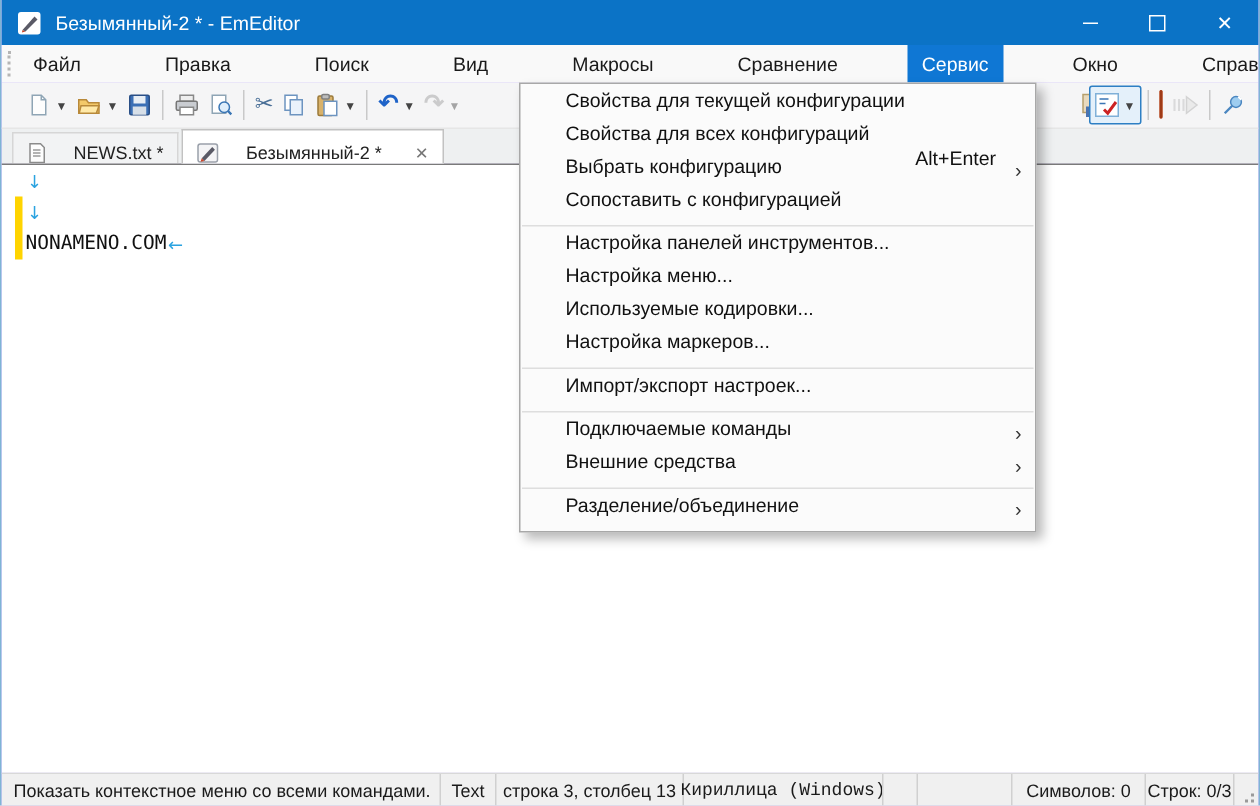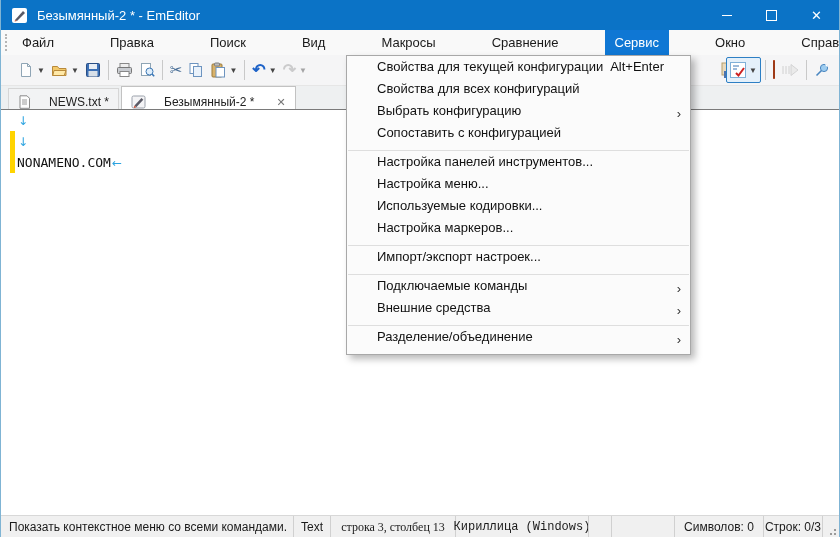--- a/index.html
+++ b/index.html
@@ -49,21 +49,21 @@
   
   .editor{height:405px;background:#fff;border-top:1px solid #7a7a7a;position:relative;
           font-family:"DejaVu Sans Mono","Liberation Mono",monospace;font-size:13px;color:#111;overflow:hidden;}
   .eline{height:21px;display:flex;align-items:center;padding-left:16px;position:relative;white-space:pre;}
   .modbar{position:absolute;left:9px;top:0;bottom:0;width:5px;background:var(--mod-yellow);}
   .eol{color:var(--eol-blue);font-size:12px;margin-left:1px;font-family:"DejaVu Sans",sans-serif;}
   
   .dropdown{position:absolute;left:345px;top:55px;width:345px;background:#fbfbfb;border:1px solid #a8a8a8;
             box-shadow:4px 4px 7px rgba(0,0,0,.28);padding:3px 0;z-index:20;box-sizing:border-box;}
   .ditem{height:22px;display:flex;align-items:flex-start;padding:0 26px 0 30px;font-size:13px;color:#111;position:relative;}
-  .dshortcut{margin-left:auto;color:#111;}
+  .dshortcut{margin-left:auto;color:#111;margin-top:39px;}
   .darrow{position:absolute;right:9px;top:3px;font-size:13px;color:#333;}
   .dsep{height:1px;background:#dedede;margin:3px 1px;}
   
   .statusbar{height:22px;background:#f0f0f0;border-top:1px solid #d8d8d8;display:flex;align-items:stretch;
              font-size:12px;color:#1a1a1a;}
   .seg{display:flex;align-items:center;justify-content:center;border-left:1px solid #d0d0d0;flex:none;white-space:nowrap;}
   .seg:first-child{border-left:none;flex:1;justify-content:flex-start;padding-left:8px;}
   .sizegrip{width:16px;position:relative;}
   .sizegrip i{position:absolute;width:2px;height:2px;background:#9a9a9a;}
   svg{display:block;}
@@ -306,21 +306,21 @@
       <div class="dsep"></div>
       <div class="ditem">
         <span>Разделение/объединение</span>
         <span class="darrow">›</span>
       </div>
     </div>
 
   <div class="statusbar" id="statusbar">
       <div class="seg">Показать контекстное меню со всеми командами.</div>
       <div class="seg" style="width: 36px;">Text</div>
-      <div class="seg" style="width: 124px; font-family: Liberation Serif, serif;">строка 3, столбец 13</div>
+      <div class="seg" style="width: 124px;">строка 3, столбец 13</div>
       <div class="seg" style="width: 132px; font-family: Liberation Mono, monospace;">Кириллица (Windows)</div>
       <div class="seg" style="width: 22px;"></div>
       <div class="seg" style="width: 62px;"></div>
       <div class="seg" style="width: 88px;">Символов: 0</div>
       <div class="seg" style="width: 58px;">Строк: 0/3</div>
       <div class="seg sizegrip">
         <i style="right:3px;bottom:3px"></i>
         <i style="right:7px;bottom:3px"></i>
         <i style="right:3px;bottom:7px"></i>
       </div>

